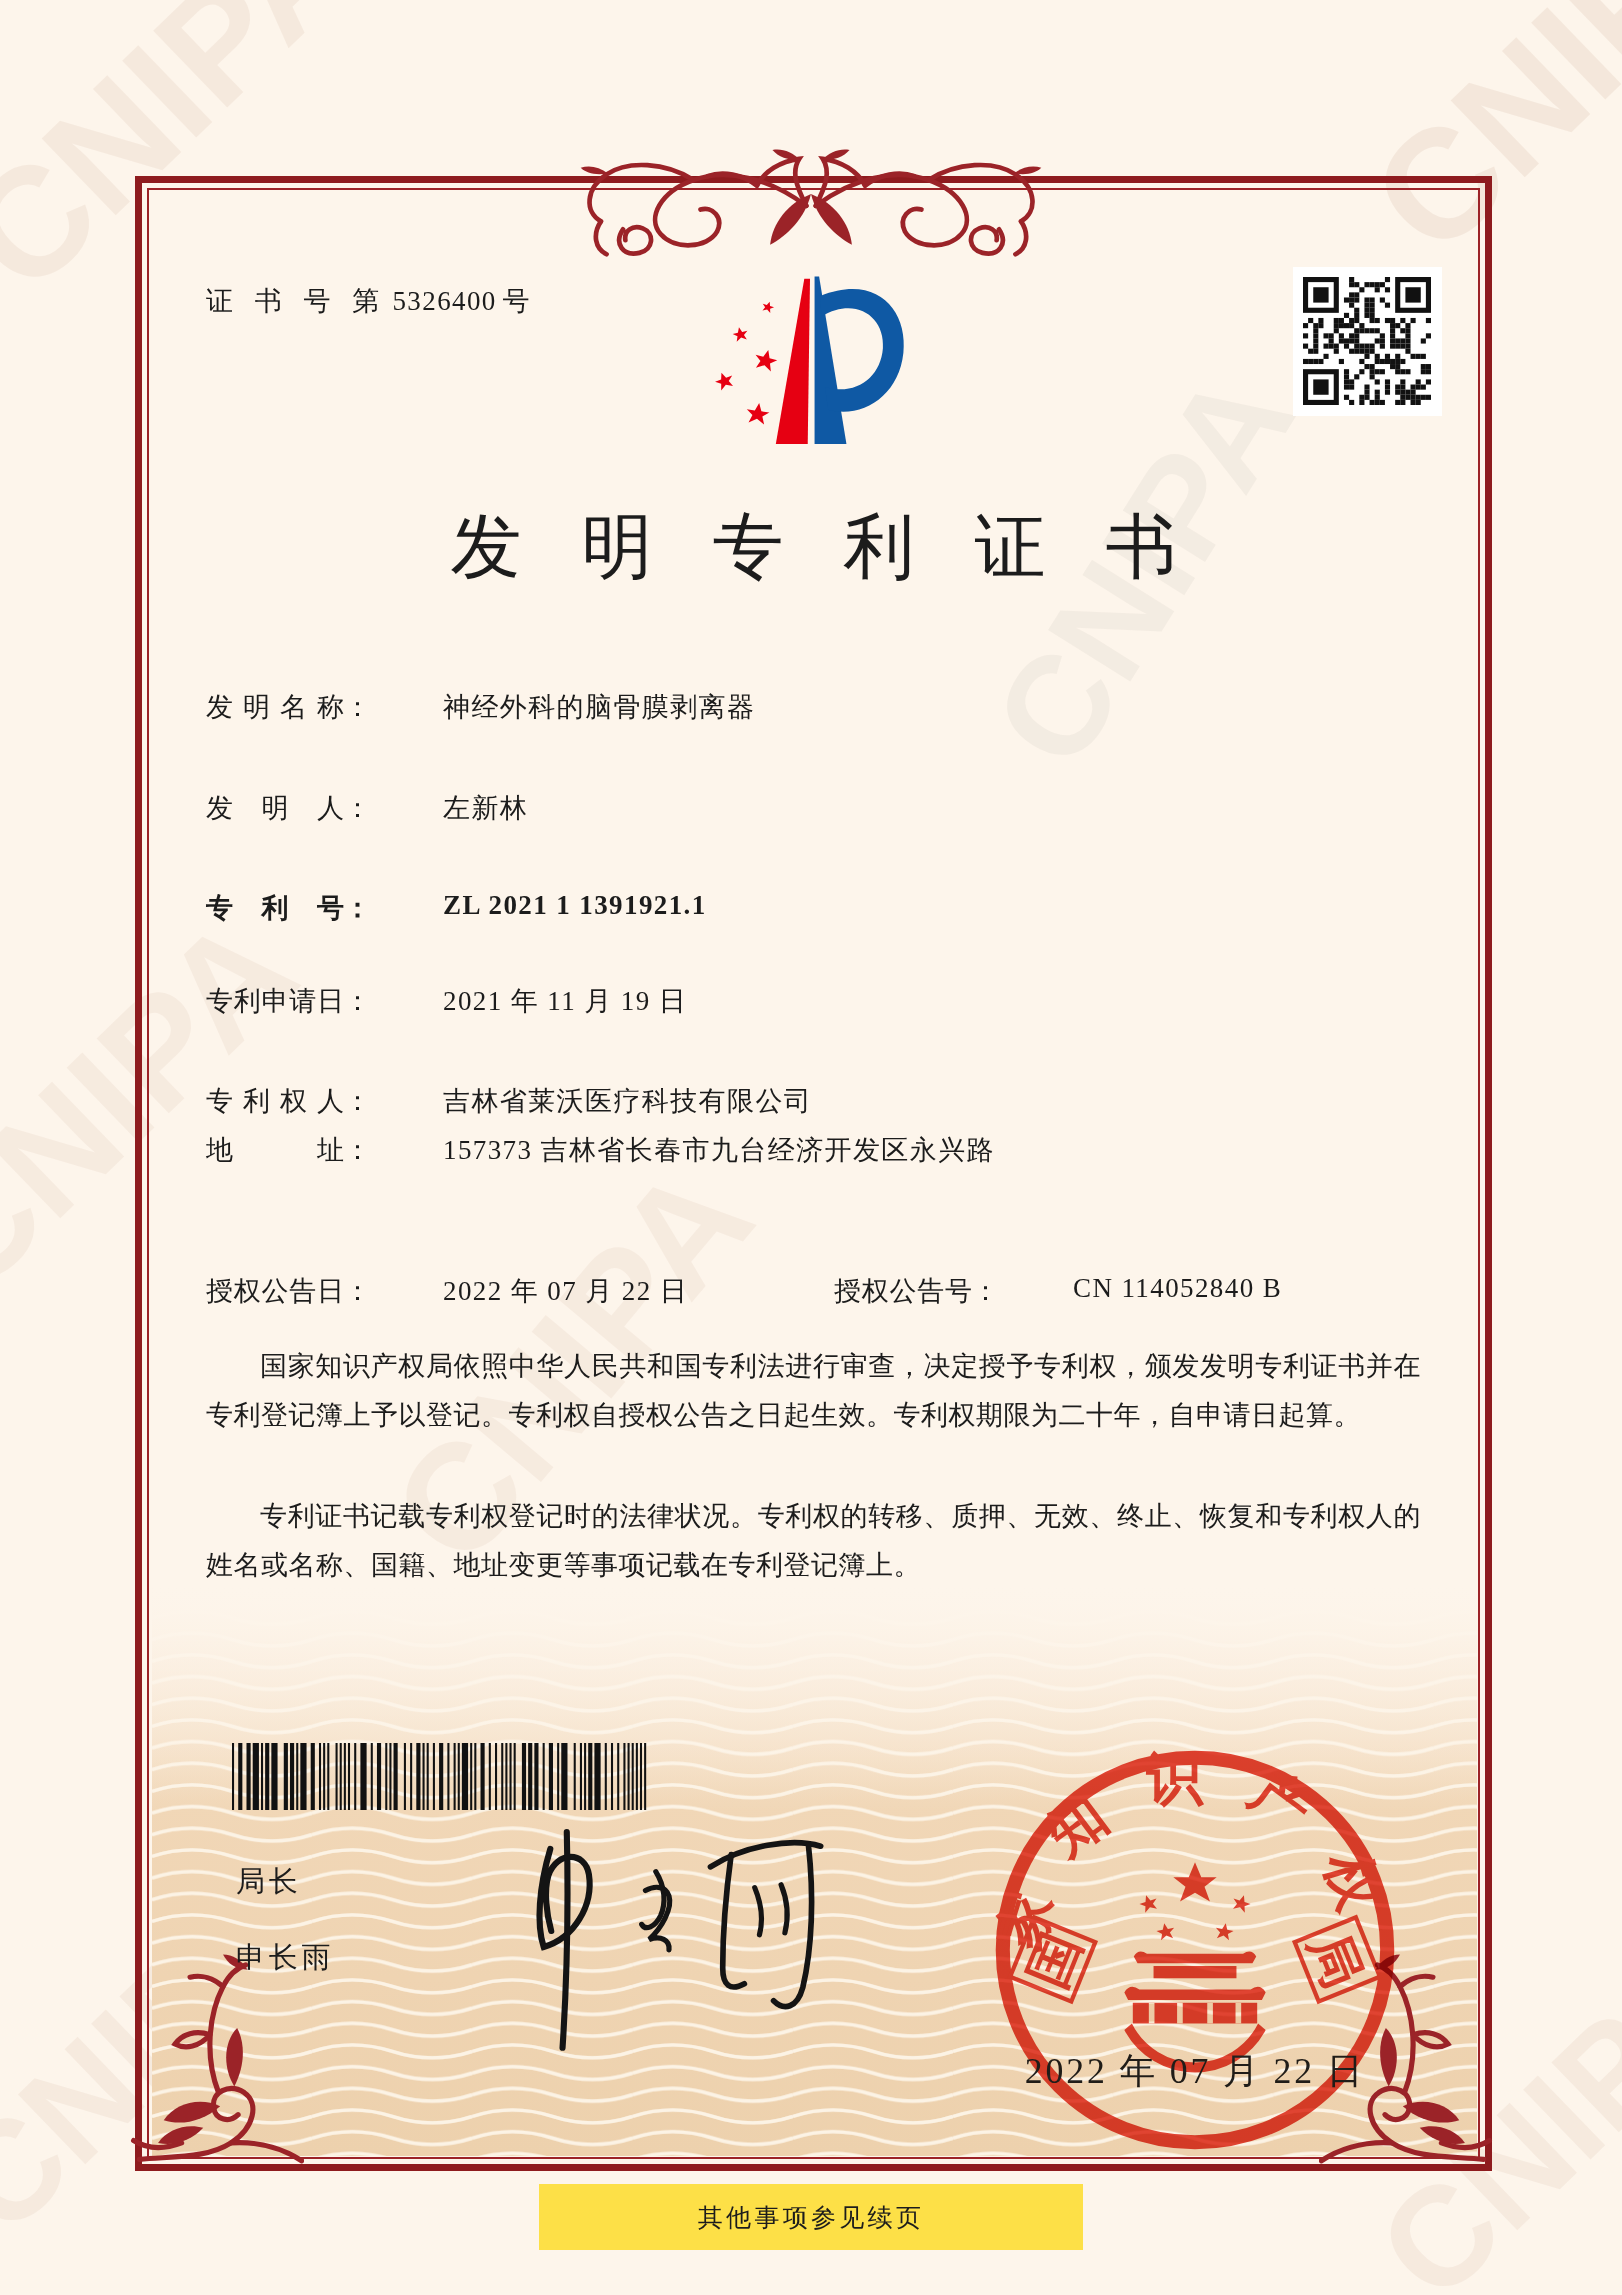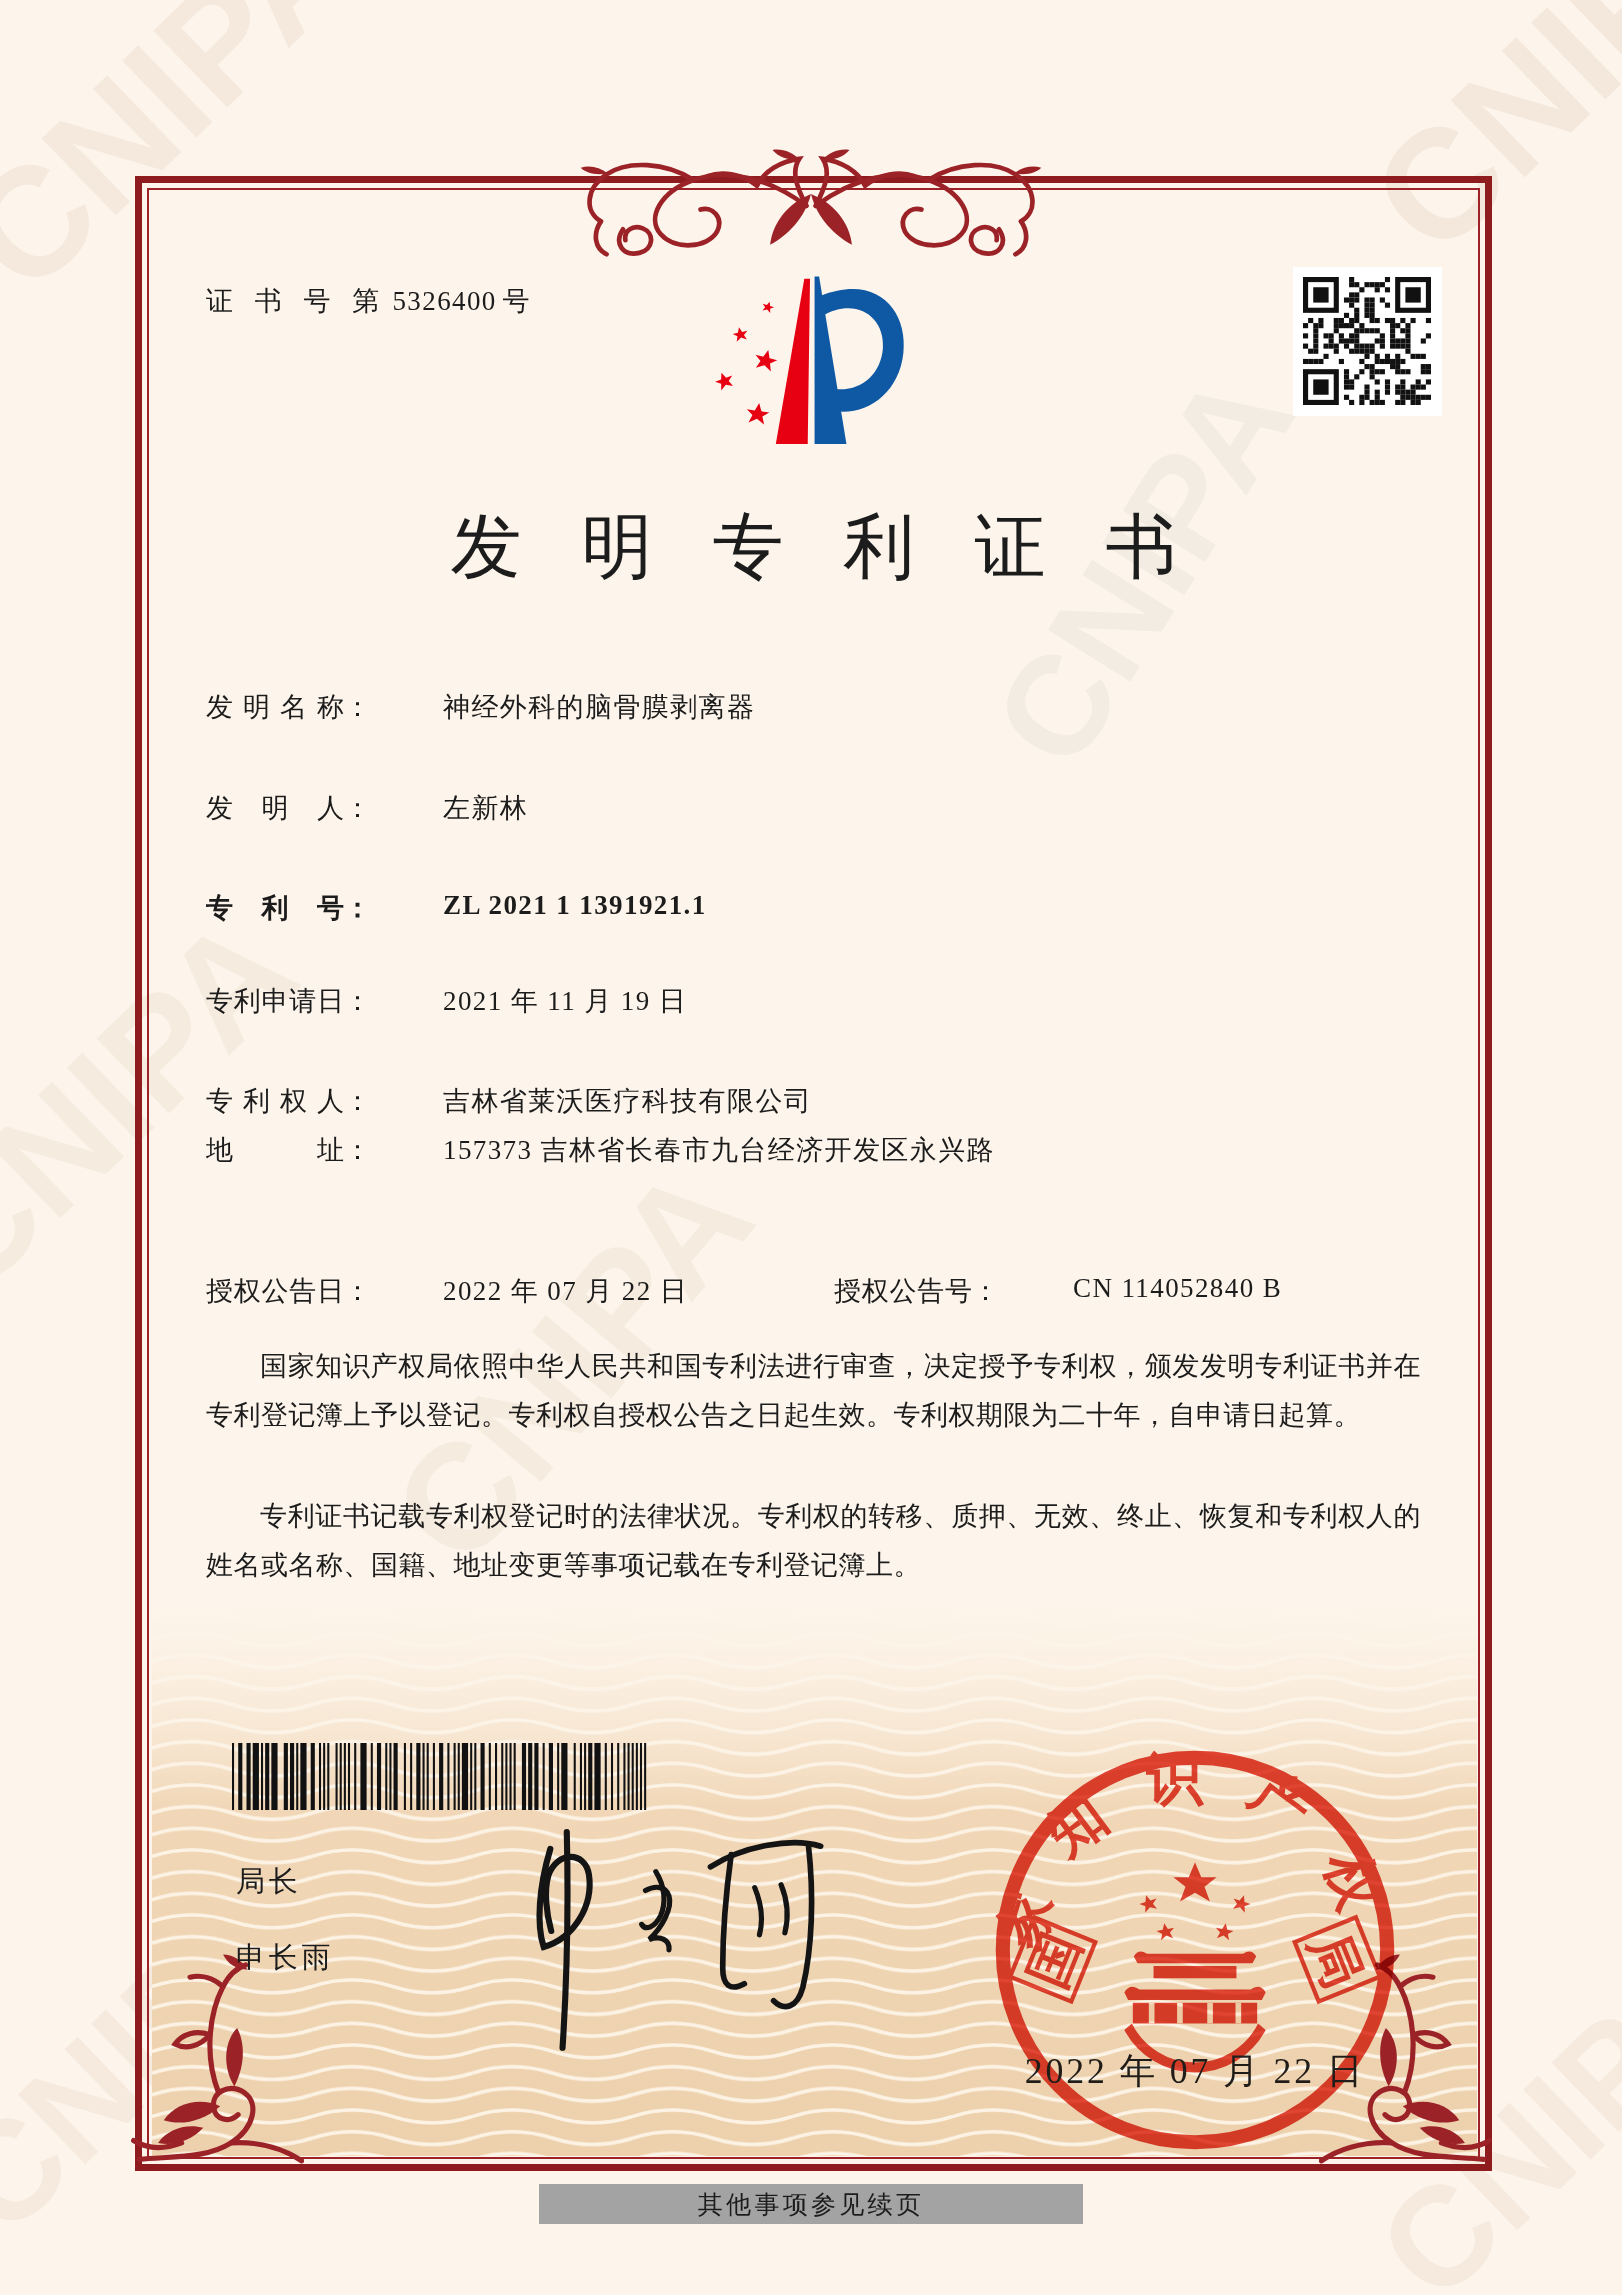--- a/index.html
+++ b/index.html
@@ -60,21 +60,21 @@
   .barcode svg{width:100%;height:100%;display:block;}
 
   .signer{position:absolute;left:236px;top:1862px;font-size:29px;letter-spacing:3.8px;}
   .signer div{margin-bottom:36px;}
   .signature{position:absolute;left:490px;top:1816px;width:358px;height:245px;}
 
   .seal{position:absolute;left:983px;top:1738px;width:424px;height:424px;opacity:.95;mix-blend-mode:multiply;}
 
   .pageinfo{position:absolute;left:135px;top:2097px;width:1357px;text-align:center;font-size:22px;letter-spacing:2.8px;}
 
-  .note-band{position:absolute;left:539px;top:2184px;width:544px;height:40px;background:#a3a3a3;
+  .note-band{position:absolute;left:539px;top:2184px;width:544px;height:66px;background:#fde047;
       display:flex;align-items:center;justify-content:center;font-size:25px;letter-spacing:3.3px;}
 </style>
 </head>
 <body>
 
 <div class="page">
 
   <div class="wm wm1">CNIPA</div>
   <div class="wm wm2">CNIPA</div>
   <div class="wm wm3">CNIPA</div>

